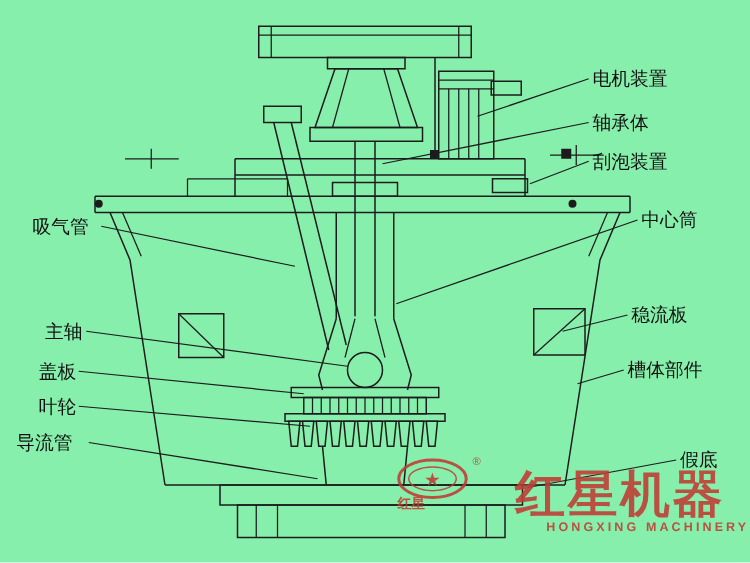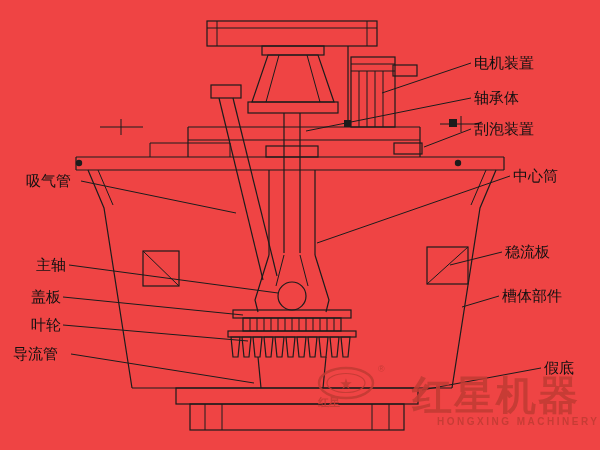--- a/index.html
+++ b/index.html
@@ -1,16 +1,16 @@
 <!DOCTYPE html>
 <html><head>
 <meta charset="utf-8">
 <style>
   html,body{margin:0;padding:0;background:#fff;}
-  .stage{position:relative;width:600px;height:450px;background:#ef4444;overflow:hidden;
+  .stage{position:relative;width:600px;height:450px;background:#86efac;overflow:hidden;
          font-family:"Liberation Sans",sans-serif;}
   svg{display:block;}
   .ln{stroke:#1c1c1c;stroke-width:1.2;fill:none;}
   .thin{stroke:#1c1c1c;stroke-width:1;fill:none;}
   .solid{fill:#1c1c1c;stroke:none;}
   .lbl{font-size:15px;fill:#111;}
   .wm-big{font-size:40px;font-weight:bold;letter-spacing:2px;}
   .wm-en{font-size:10px;font-weight:bold;letter-spacing:2.5px;}
   .wm-small{font-size:11px;font-weight:bold;}
   .wm-reg{font-size:9px;}

